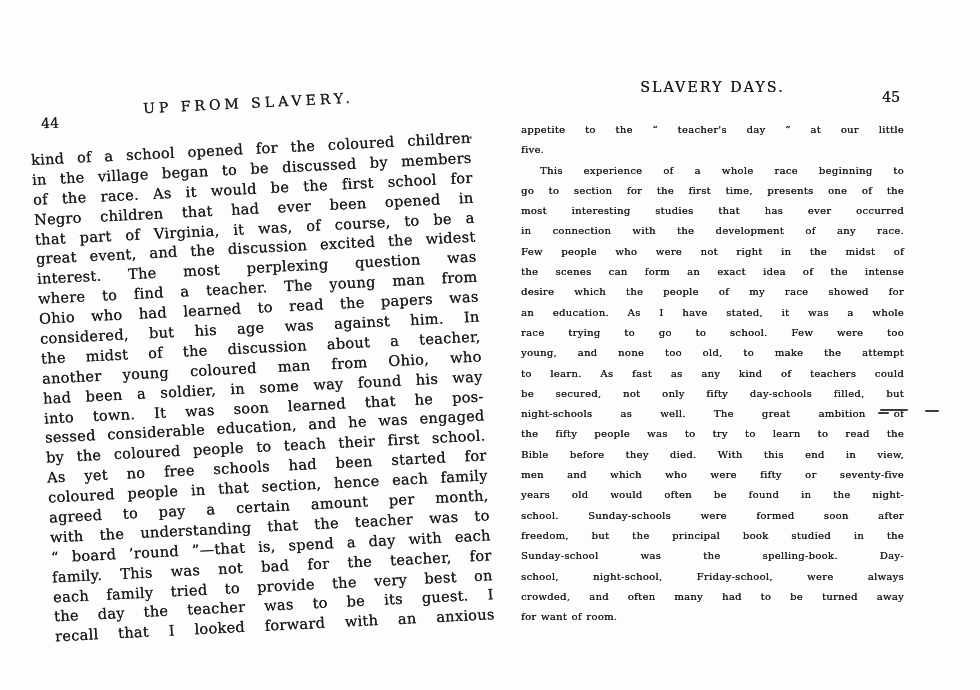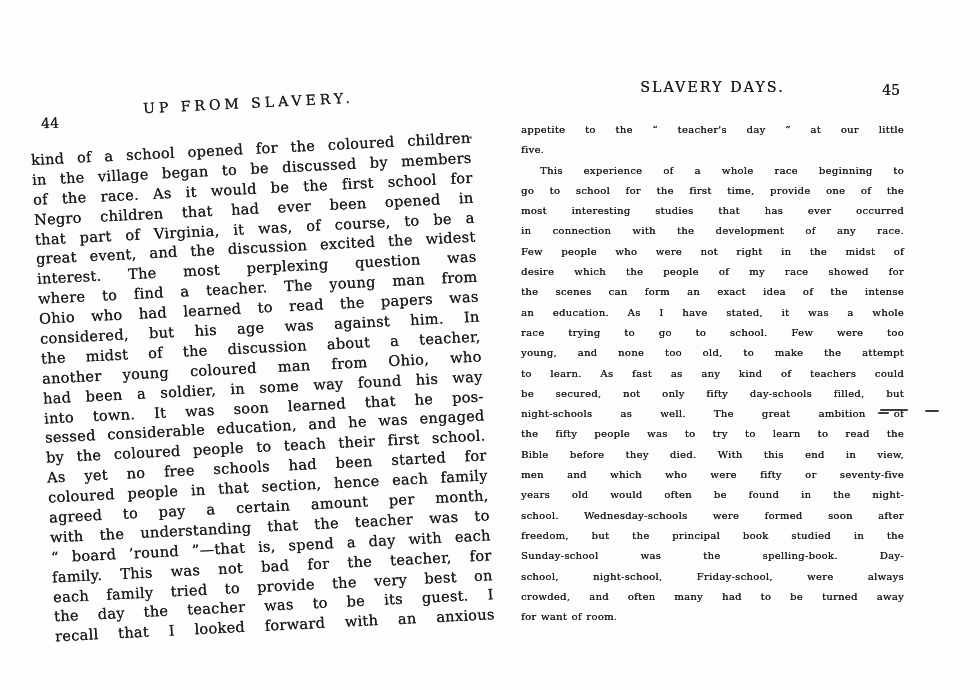--- a/index.html
+++ b/index.html
@@ -32,21 +32,21 @@
     font-size: 14.5px;
     line-height: 19.9px; height: 19.9px;
     letter-spacing: 0.3px;
   }
 
   
   .right-page {
     left: 521px; top: 76px; width: 383px;
   }
   .right-page .header-row { position: relative; height: 28px; }
-  .right-page .page-num { position: absolute; right: 4px; top: 3px; font-size: 14px; }
+  .right-page .page-num { position: absolute; right: 4px; top: 10px; font-size: 14px; }
   .right-page .running-title {
     text-align: center; font-size: 14px; letter-spacing: 2.2px;
     margin-top: 3px;
   }
   .right-page .body { margin-top: 13px; position: relative; }
   .right-page .line {
     font-size: 10px;
     line-height: 20.3px; height: 20.3px;
     letter-spacing: 0.3px;
   }
@@ -116,37 +116,37 @@
 
   <div class="page right-page">
     <div class="header-row">
       <div class="running-title">SLAVERY DAYS.</div>
       <span class="page-num">45</span>
     </div>
     <div class="body">
         <div class="line">appetite to the “ teacher's day ” at our little</div>
         <div class="line para-end">five.</div>
         <div class="line indent">This experience of a whole race beginning to</div>
-        <div class="line">go to school for the first time, provide one of the</div>
+        <div class="line">go to section for the first time, presents one of the</div>
         <div class="line">most interesting studies that has ever occurred</div>
         <div class="line">in connection with the development of any race.</div>
         <div class="line">Few people who were not right in the midst of</div>
+        <div class="line">the scenes can form an exact idea of the intense</div>
         <div class="line">desire which the people of my race showed for</div>
-        <div class="line">the scenes can form an exact idea of the intense</div>
         <div class="line">an education. As I have stated, it was a whole</div>
         <div class="line">race trying to go to school. Few were too</div>
         <div class="line">young, and none too old, to make the attempt</div>
         <div class="line">to learn. As fast as any kind of teachers could</div>
         <div class="line">be secured, not only fifty day-schools filled, but</div>
         <div class="line">night-schools as well. The great ambition of</div>
         <div class="line">the fifty people was to try to learn to read the</div>
         <div class="line">Bible before they died. With this end in view,</div>
         <div class="line">men and which who were fifty or seventy-five</div>
         <div class="line">years old would often be found in the night-</div>
-        <div class="line">school. Wednesday-schools were formed soon after</div>
+        <div class="line">school. Sunday-schools were formed soon after</div>
         <div class="line">freedom, but the principal book studied in the</div>
         <div class="line">Sunday-school was the spelling-book. Day-</div>
         <div class="line">school, night-school, Friday-school, were always</div>
         <div class="line">crowded, and often many had to be turned away</div>
         <div class="line para-end">for want of room.</div>
       </div>
     <div class="pencil pencil-underline-of"></div>
     <div class="pencil pencil-overline-the-1"></div>
     <div class="pencil pencil-overline-the-2"></div>
   </div>

